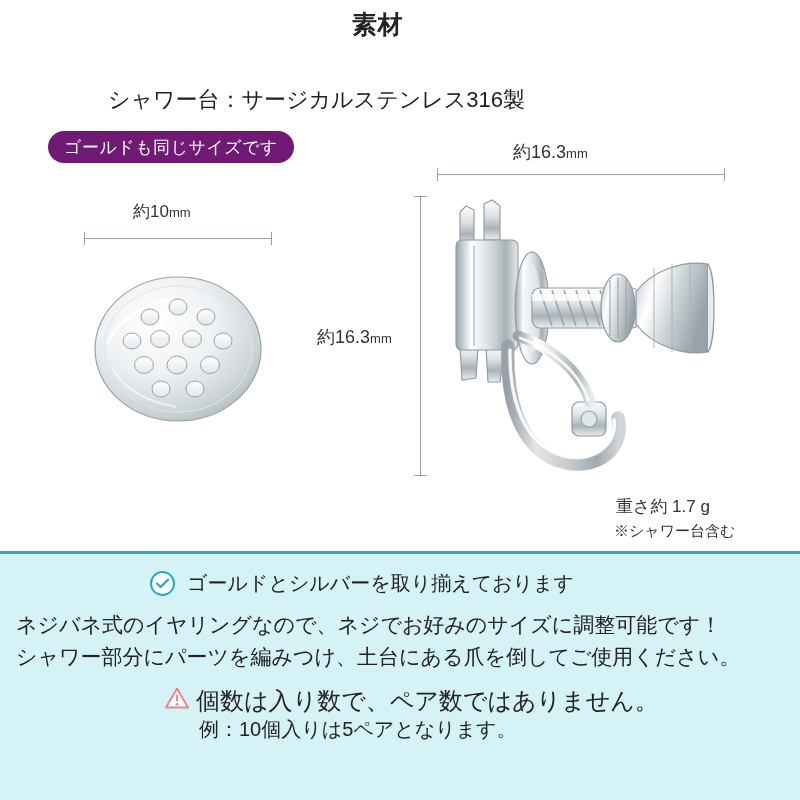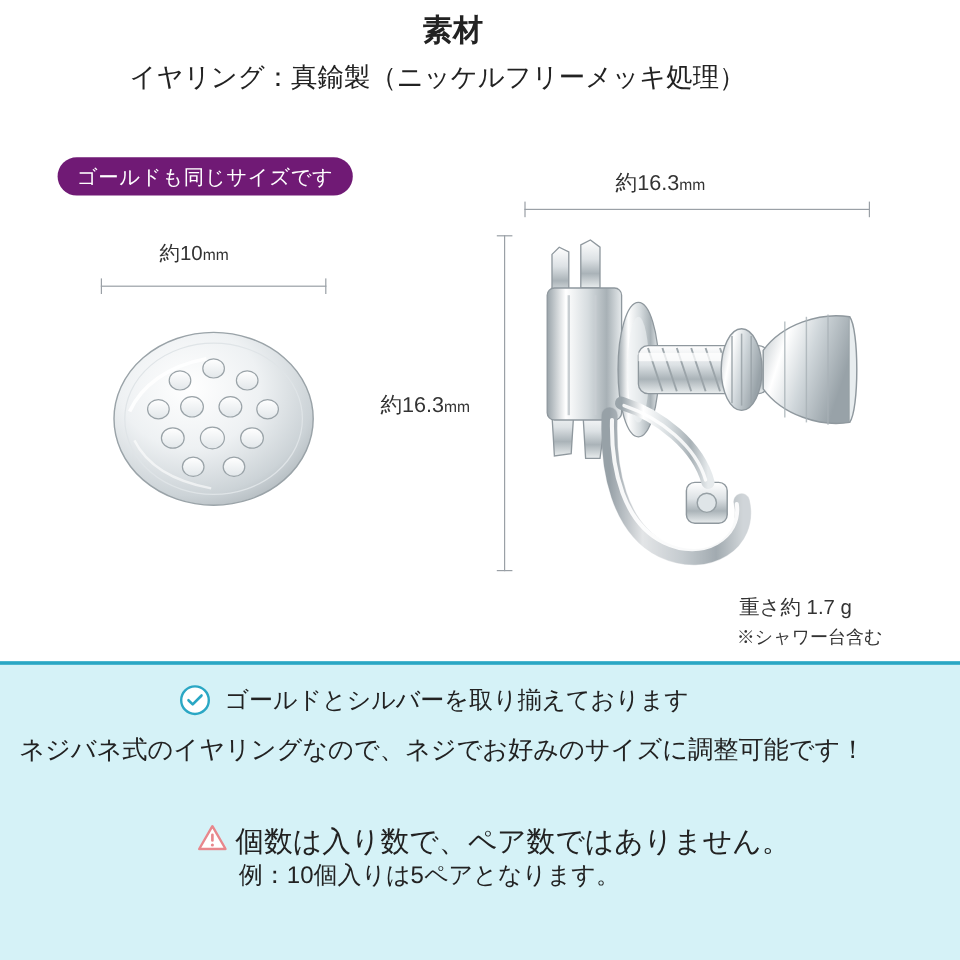--- a/index.html
+++ b/index.html
@@ -300,21 +300,21 @@
   }
   .warn-icon svg { display: block; }
 </style>
 </head>
 <body>
 
 <div class="page">
 
   <div class="header">
     <div class="header-title">素材</div>
-    <div class="header-line1">イヤリング：真鍮製（ニッケルフリーメッキ処理）</div>
+    <div class="header-line2">シャワー台：サージカルステンレス316製</div>
   </div>
 
   <div class="gold-pill">
     <span>ゴールドも同じサイズです</span>
   </div>
 
   <div class="left-dim-label">
     <span>約10</span><span class="unit">mm</span>
   </div>
   <div class="left-dim-line">
@@ -460,20 +460,21 @@
     <div class="bottom-head">
       <span class="check-circle">
         <svg width="13" height="11" viewBox="0 0 13 11" xmlns="http://www.w3.org/2000/svg">
           <path d="M1 5.5 L4.6 9 L12 1.6" fill="none" stroke="#2aa7c4" stroke-width="2.2" stroke-linecap="round" stroke-linejoin="round"></path>
         </svg>
       </span>
       <span>ゴールドとシルバーを取り揃えております</span>
     </div>
 
     <div class="bottom-body1">ネジバネ式のイヤリングなので、ネジでお好みのサイズに調整可能です！</div>
+    <div class="bottom-body2">シャワー部分にパーツを編みつけ、土台にある爪を倒してご使用ください。</div>
 
     <div class="warn-row warn-row-1">
       <span class="warn-icon">
         <svg width="24" height="22" viewBox="0 0 24 22" xmlns="http://www.w3.org/2000/svg">
           <path d="M12 1.5 L23 20.5 L1 20.5 Z" fill="#ffffff" stroke="#e8878c" stroke-width="2" stroke-linejoin="round"></path>
           <rect x="10.9" y="7.5" width="2.2" height="7" rx="1.1" fill="#e8878c"></rect>
           <circle cx="12" cy="17.2" r="1.3" fill="#e8878c"></circle>
         </svg>
       </span>
       <span>個数は入り数で、ペア数ではありません。</span>

